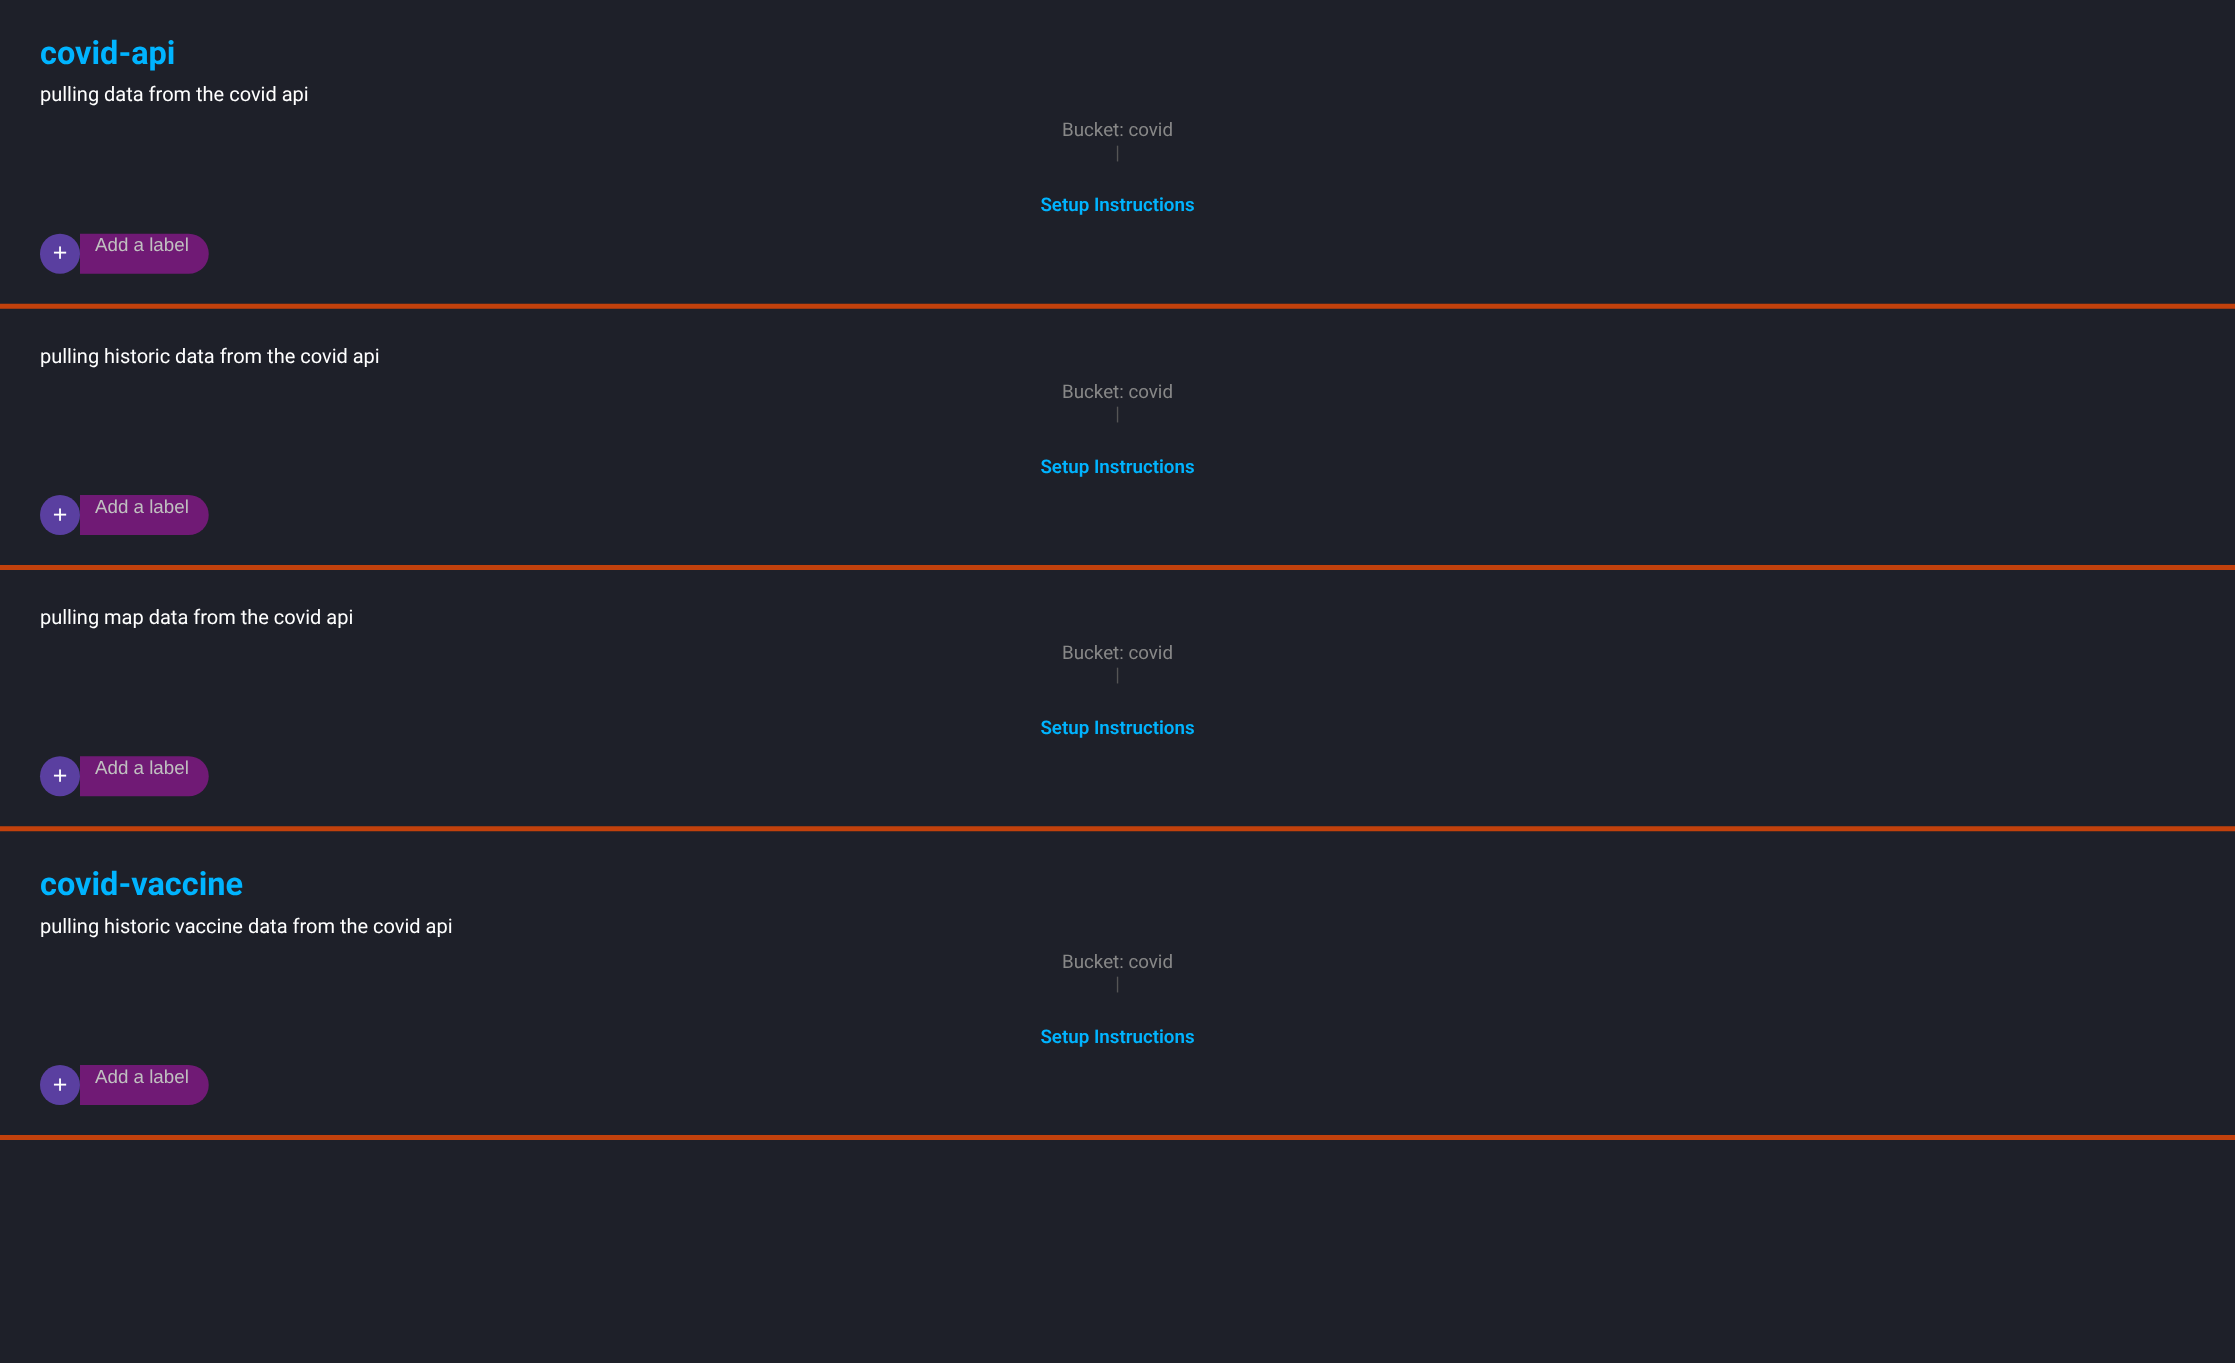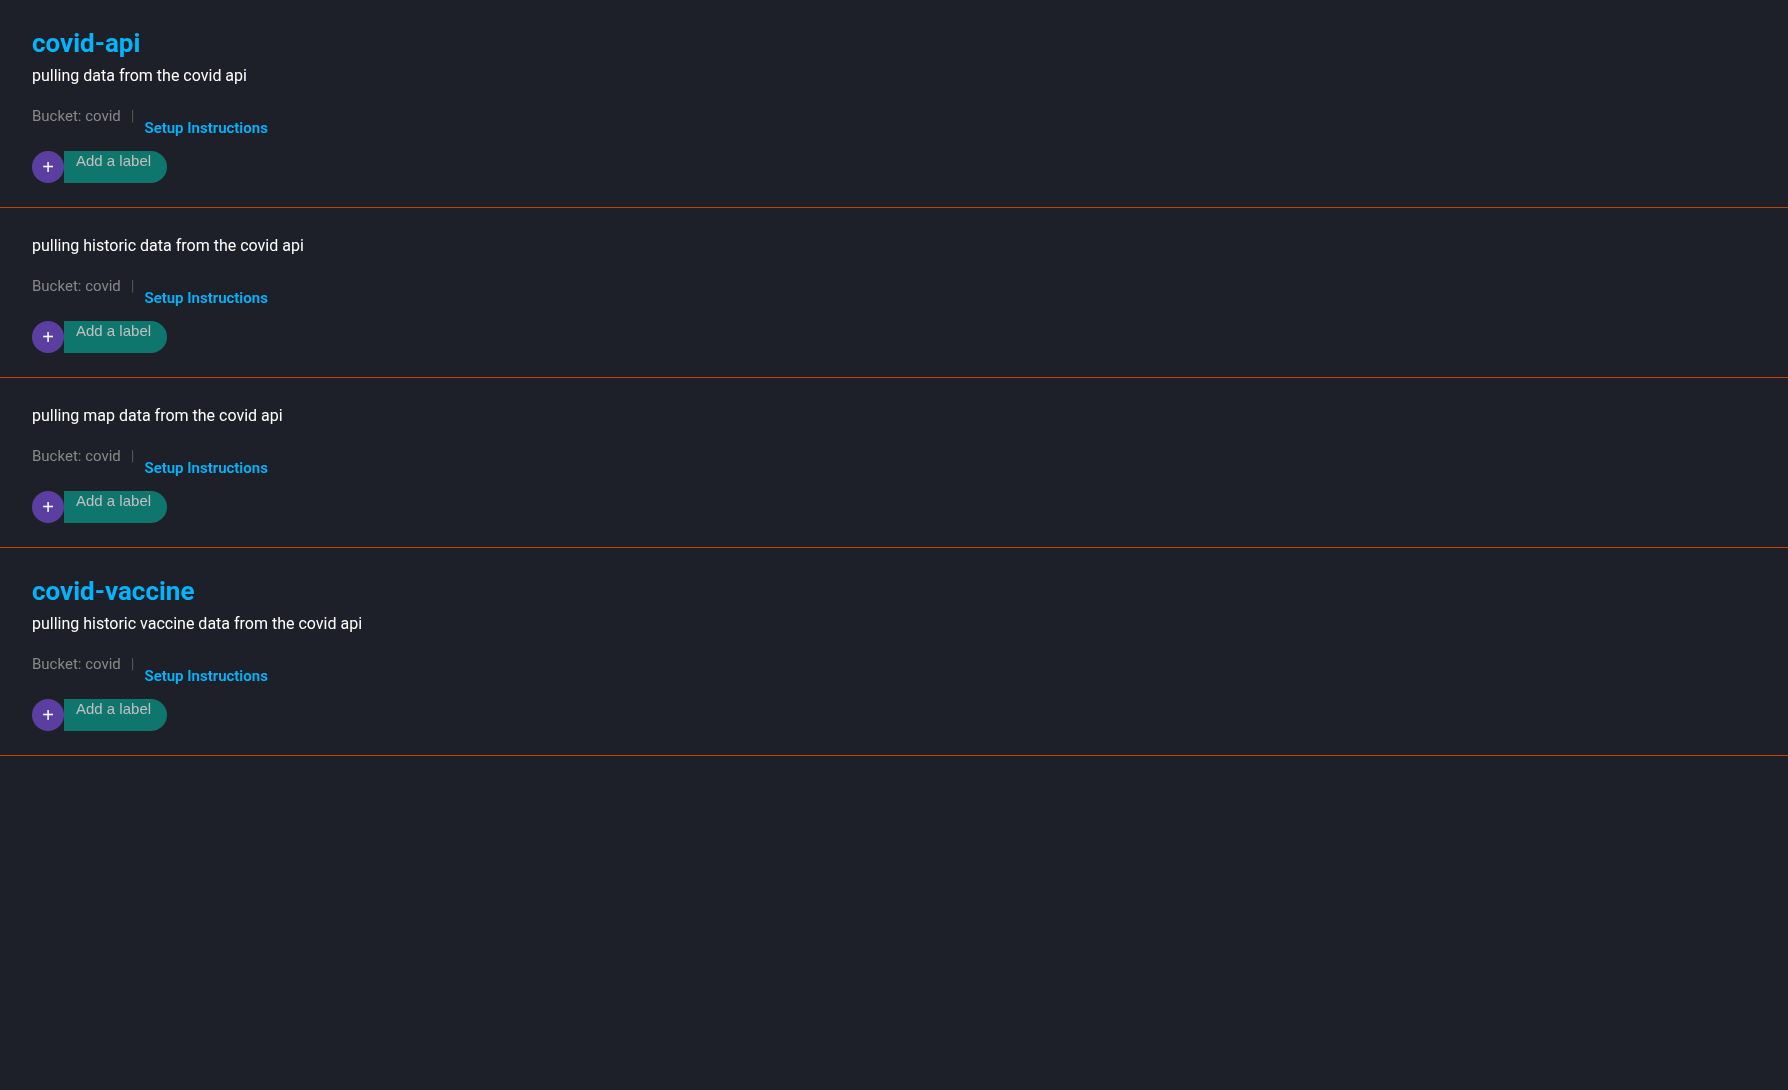--- a/index.html
+++ b/index.html
@@ -15,21 +15,21 @@
       width: 1788px;
       min-height: 1090px;
     }
 
     .container {
       width: 100%;
     }
 
     .repo-card {
       padding: 28px 32px 24px 32px;
-      border-bottom: 1px solid #c2410c;
+      border-bottom: 4px solid #c2410c;
     }
 
     .repo-title {
       font-size: 26px;
       font-weight: 700;
       color: #00b4ff;
       margin-bottom: 8px;
       cursor: pointer;
     }
 
@@ -37,20 +37,21 @@
       font-size: 16px;
       color: #ffffff;
       margin-bottom: 10px;
     }
 
     .repo-meta {
       display: flex;
       align-items: center;
       gap: 0;
       margin-bottom: 14px;
+      flex-direction: column;
     }
 
     .repo-bucket {
       font-size: 15px;
       color: #888;
     }
 
     .meta-divider {
       color: #555;
       margin: 0 10px;
@@ -91,21 +92,21 @@
       align-items: center;
       justify-content: center;
       color: #fff;
       font-size: 20px;
       font-weight: 400;
       line-height: 1;
       flex-shrink: 0;
     }
 
     .add-label-text {
-      background-color: #0f766e;
+      background-color: #701a75;
       color: #c0c0c0;
       padding: 6px 16px 19px 12px;
       border-radius: 0 20px 20px 0;
       font-size: 15px;
       margin-left: 0;
       height: 32px;
       display: flex;
       align-items: center;
     }
   </style>

